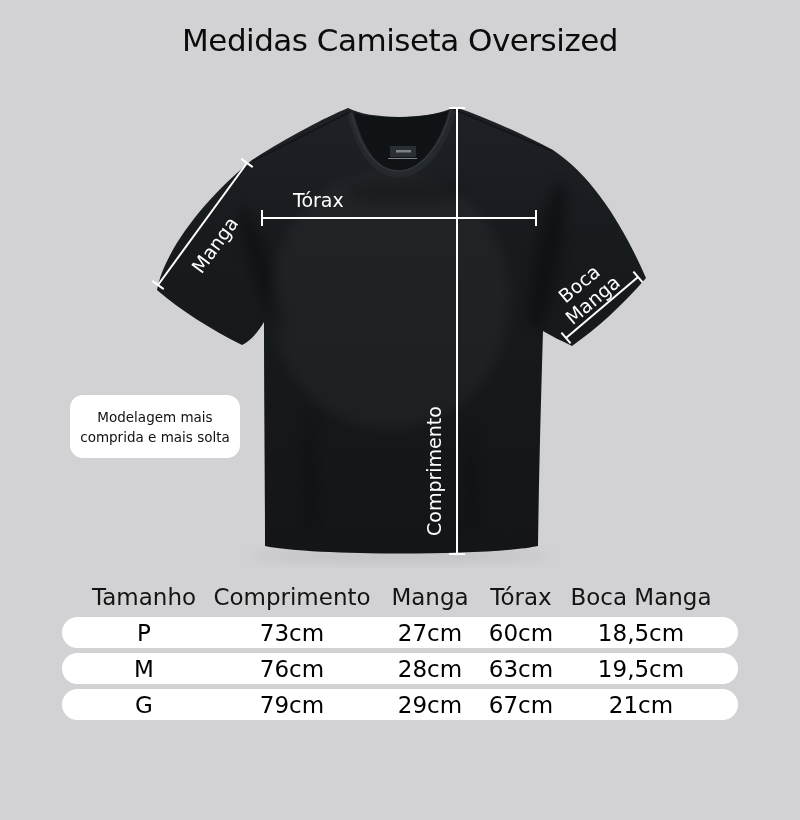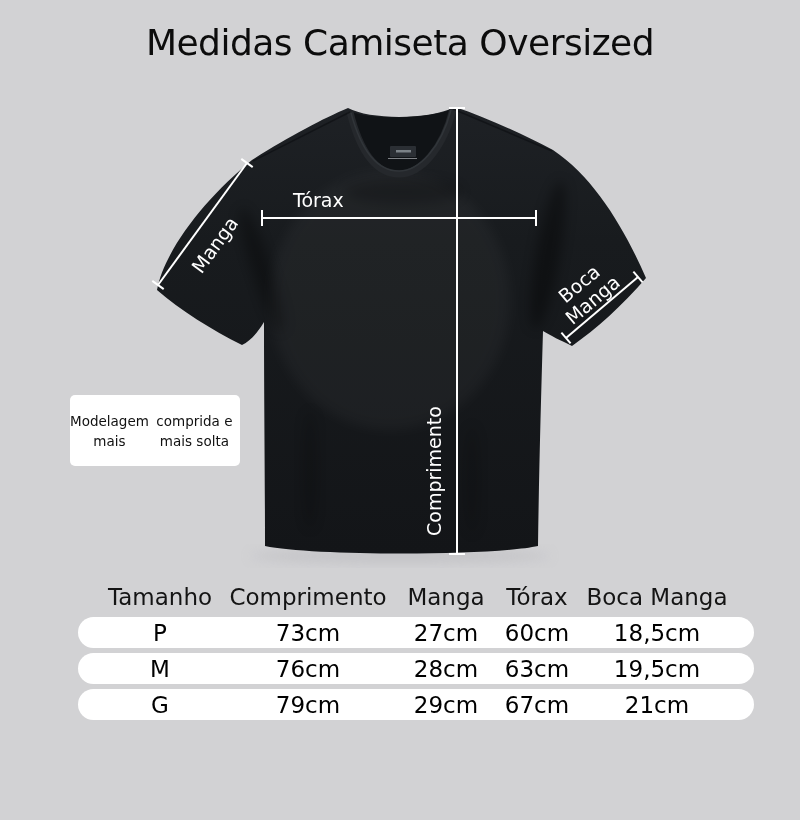--- a/index.html
+++ b/index.html
@@ -3,39 +3,39 @@
 <meta charset="utf-8">
 <style>
   html,body{margin:0;padding:0;background:#d2d2d4;}
   .page{
     position:relative;width:800px;height:820px;overflow:hidden;
     background:#d2d2d4;
     font-family:"DejaVu Sans","Liberation Sans",sans-serif;
   }
   .title{
     position:absolute;top:22px;left:0;width:100%;margin:0;
-    text-align:center;font-size:36px;font-weight:400;color:#0c0c0c;
+    text-align:center;font-size:31px;font-weight:400;color:#0c0c0c;
     letter-spacing:-0.5px;
   }
   .shirt-svg{position:absolute;left:0;top:0;}
   .mlabel{position:absolute;color:#ffffff;font-size:19px;line-height:21px;}
   .torax-label{left:293px;top:190px;}
   .manga-label{left:215px;top:245px;transform:translate(-50%,-50%) rotate(-54deg);}
   .boca-label{
     left:586px;top:292px;transform:translate(-50%,-50%) rotate(-40deg);
     display:flex;flex-direction:column;align-items:center;text-align:center;
   }
   .comprimento-label{left:434px;top:471px;transform:translate(-50%,-50%) rotate(-90deg);white-space:nowrap;}
   .note{
-    position:absolute;left:70px;top:395px;width:170px;height:71px;
-    background:#ffffff;border-radius:5px;
-    display:flex;flex-direction:row;align-items:center;justify-content:center;
+    position:absolute;left:70px;top:395px;width:170px;height:63px;
+    background:#ffffff;border-radius:13px;
+    display:flex;flex-direction:column;align-items:center;justify-content:center;
     font-size:13.5px;line-height:20px;color:#111111;text-align:center;
   }
-  .size-table{position:absolute;left:78px;top:581px;width:676px;text-align:right;}
+  .size-table{position:absolute;left:62px;top:581px;width:676px;text-align:right;}
   .thead{position:relative;height:31px;font-size:23px;color:#141414;}
   .trow{
     position:relative;height:31px;margin-top:5px;
     background:#ffffff;border-radius:15.5px;
     font-size:23px;color:#000000;
   }
   .cell{
     position:absolute;top:50%;transform:translate(-50%,-50%);
     white-space:nowrap;
   }

